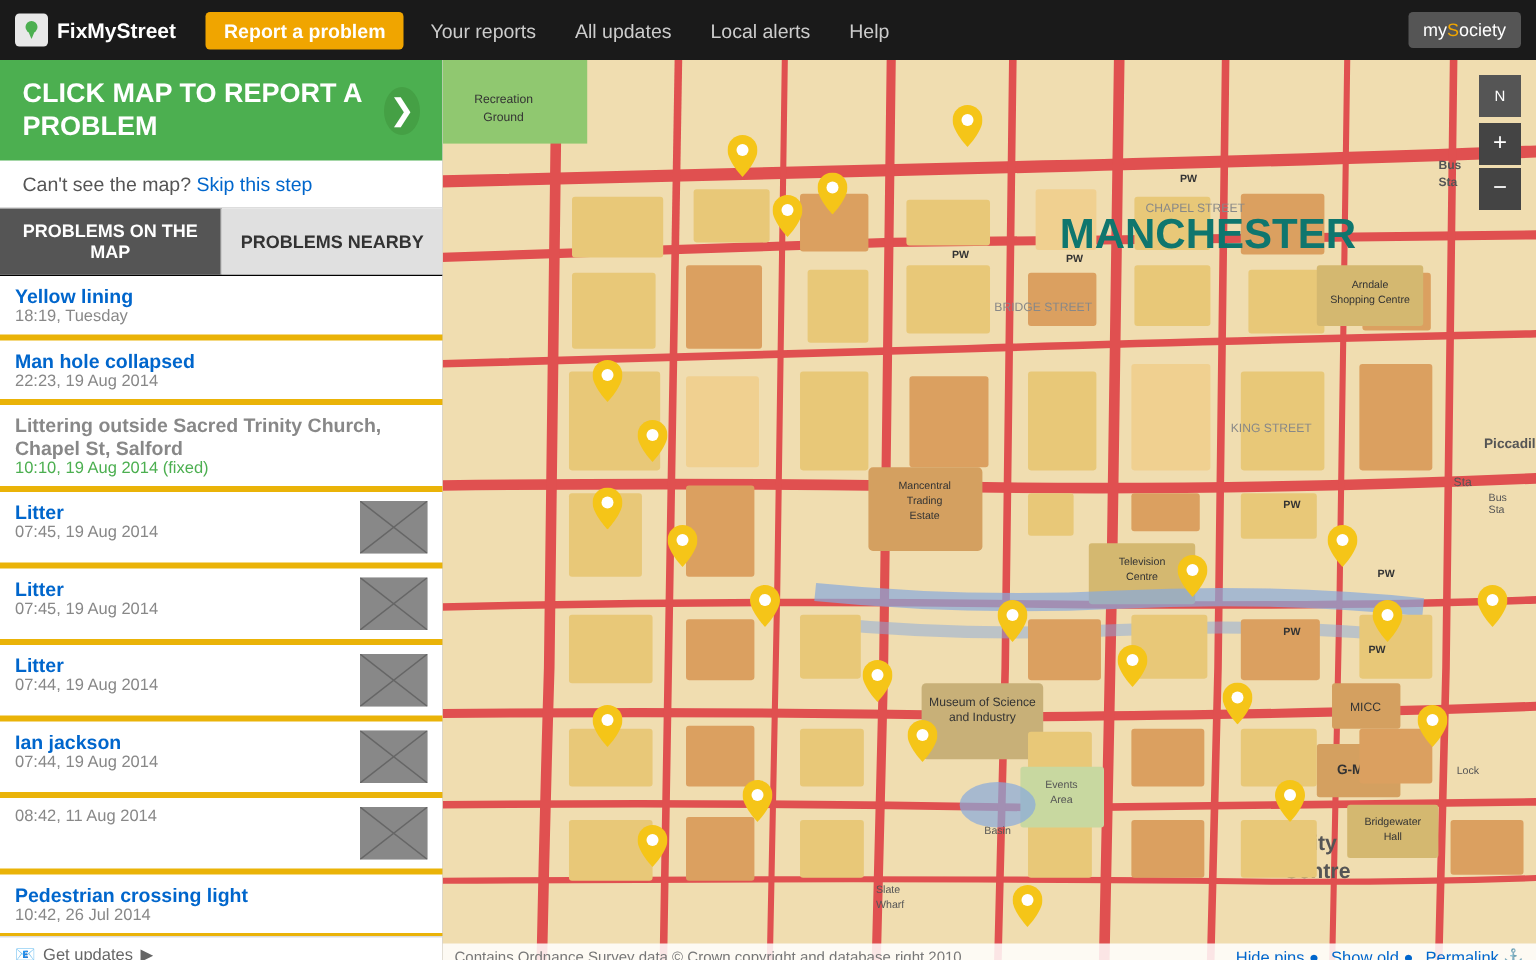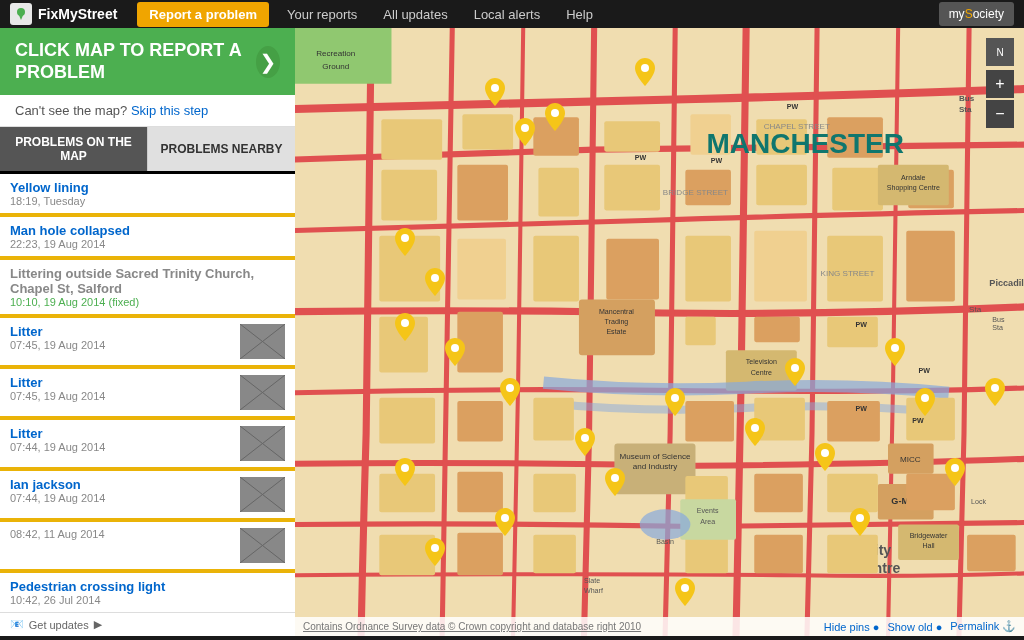--- a/index.html
+++ b/index.html
@@ -1,20 +1,20 @@
 <!DOCTYPE html>
 <html><head>
   <meta charset="utf-8">
   <style>
     * { margin: 0; padding: 0; box-sizing: border-box; }
     body { font-family: Arial, sans-serif; width: 1024px; height: 640px; overflow: hidden; background: #1a1a1a; }
 
     
     #header {
-      height: 28px;
+      height: 40px;
       background: #1a1a1a;
       display: flex;
       align-items: center;
       padding: 0 10px;
       gap: 10px;
       position: relative;
       z-index: 100;
     }
     #logo-area {
       display: flex;
@@ -112,21 +112,21 @@
       border-bottom: 1px solid #ddd;
     }
     #skip-link a {
       color: #0066cc;
       text-decoration: none;
     }
 
     
     #tab-buttons {
       display: flex;
-      border-bottom: 3px solid #000000;
+      border-bottom: 1px solid #000000;
     }
     .tab-btn {
       flex: 1;
       padding: 8px 5px;
       background: #e0e0e0;
       border: none;
       border-right: 1px solid #ccc;
       font-size: 12px;
       font-weight: bold;
       cursor: pointer;

